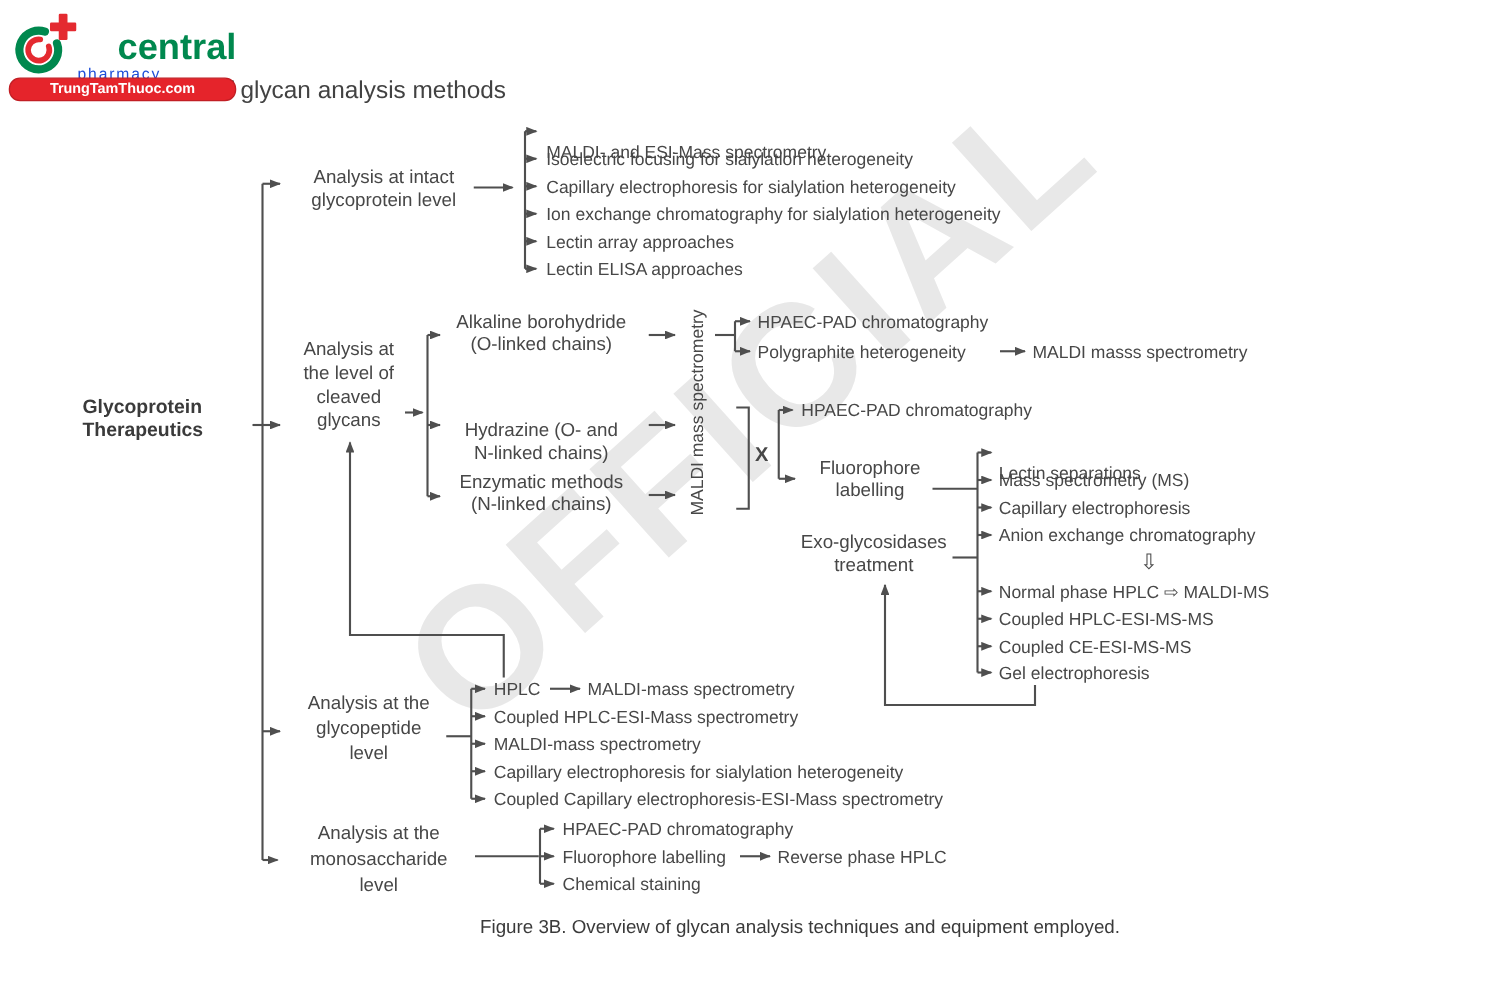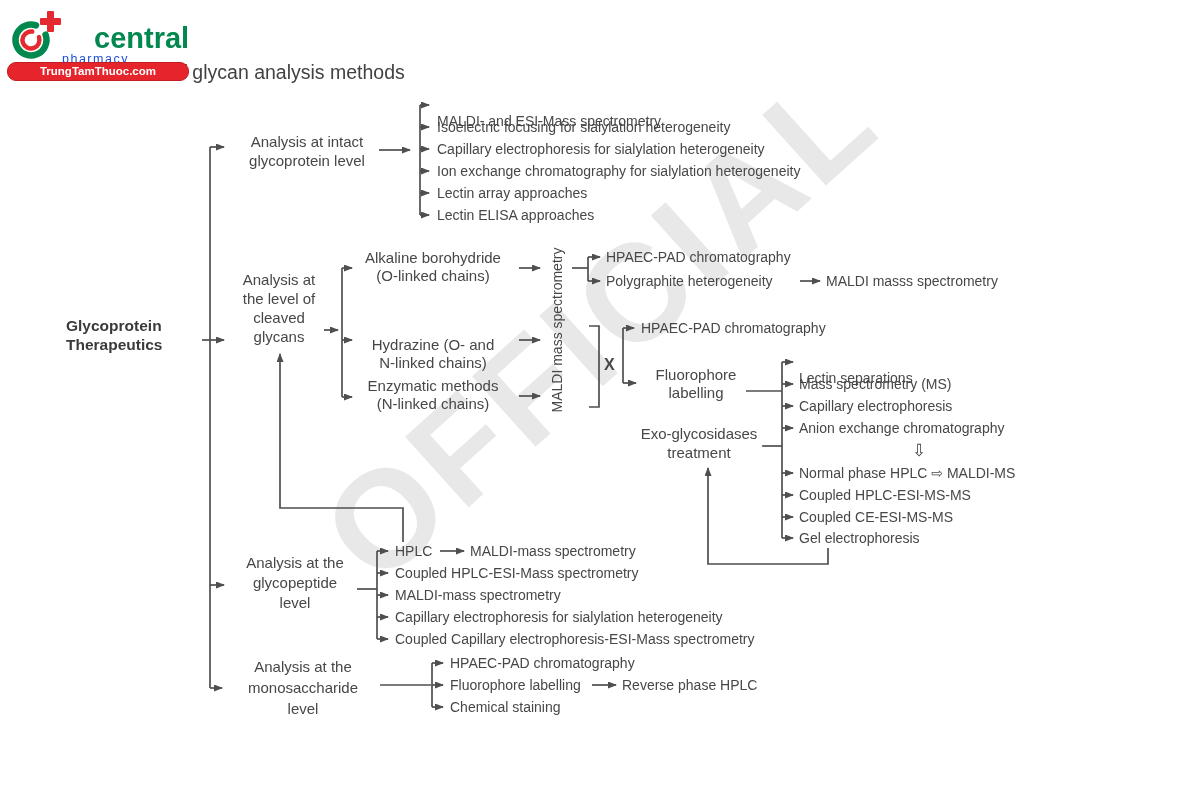--- a/index.html
+++ b/index.html
@@ -209,14 +209,15 @@
     <div class="lbl" style="left:226px;top:656px;width:154px;line-height:21px">
       <span class="ln">Analysis at the</span>
       <span class="ln">monosaccharide</span>
       <span class="ln">level</span>
     </div>
     <span class="t" style="left:450px;top:655px">HPAEC-PAD chromatography</span>
     <span class="t" style="left:450px;top:677px">Fluorophore labelling</span>
     <span class="t" style="left:622px;top:677px">Reverse phase HPLC</span>
     <span class="t" style="left:450px;top:699px">Chemical staining</span>
 
+    <div class="caption">Figure 3B. Overview of glycan analysis techniques and equipment employed.</div>
   </div>
 </div>
 
 </body></html>

